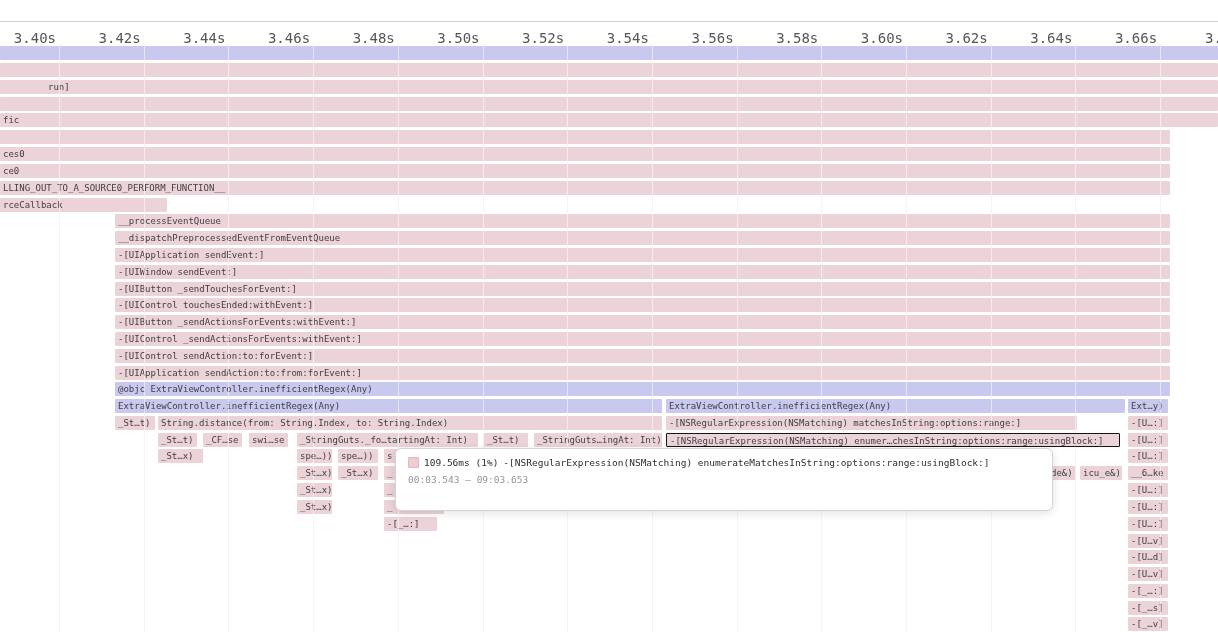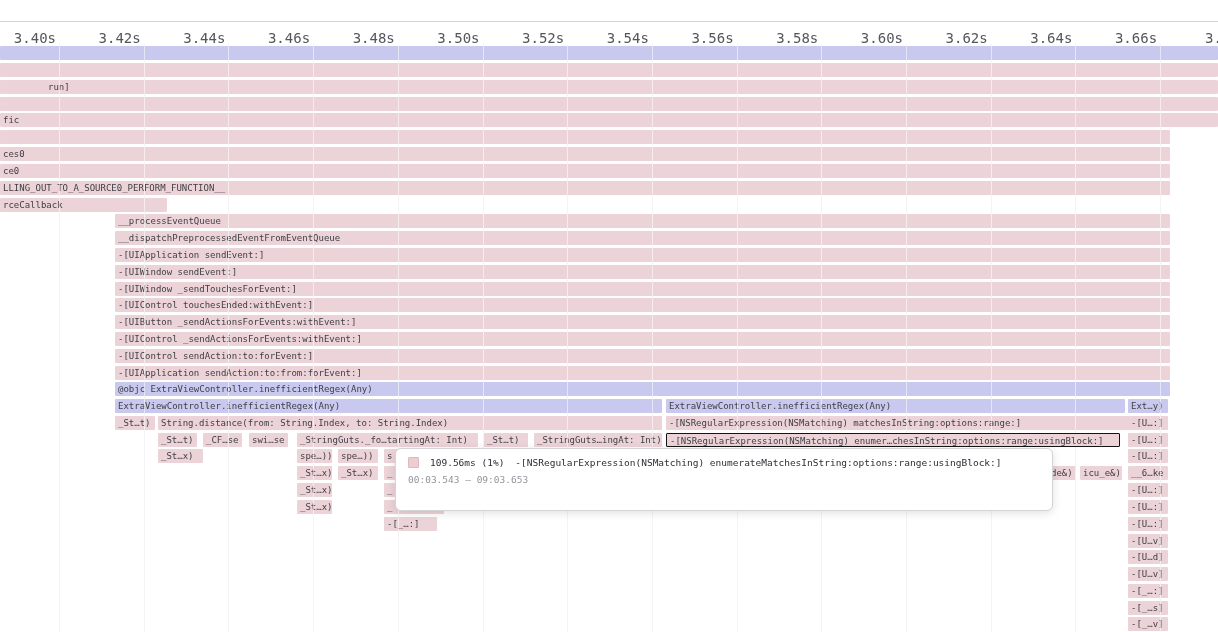--- a/index.html
+++ b/index.html
@@ -22,21 +22,21 @@
   }
   .bar.pink{background:#ecd3d7;}
   .bar.purple{background:#c9c8ee;}
   .bar.selected{border:1.5px solid #141416;z-index:3;}
   .tooltip{
     position:absolute;left:395px;top:448px;width:658px;height:63px;
     background:#ffffff;border:1px solid #d4d4d8;border-radius:6px;
     box-shadow:0 2px 10px rgba(0,0,0,0.12);z-index:50;box-sizing:border-box;
     padding:8px 12px;
   }
-  .tt-line1{display:flex;align-items:center;gap:11px;font-size:9.5px;color:#2e2e33;white-space:nowrap;overflow:hidden;}
+  .tt-line1{display:flex;align-items:center;gap:5px;font-size:9.5px;color:#2e2e33;white-space:nowrap;overflow:hidden;}
   .tt-swatch{width:9px;height:9px;background:#eeccd1;border:1px solid #e0b9be;border-radius:1px;flex:0 0 auto;}
   .tt-sub{font-size:9.5px;color:#94949c;margin-top:7px;white-space:nowrap;}
   .tt-time{font-size:9.5px;color:#94949c;margin-top:6px;white-space:nowrap;}
 </style>
 </head>
 <body>
 
 <div class="chart">
   <div class="header-sep"></div>
   <div>
@@ -80,33 +80,33 @@
       <div class="bar pink" style="left: 0px; top: 113px; width: 1218px;">fic</div>
       <div class="bar pink" style="left: 0px; top: 130px; width: 1170px;"></div>
       <div class="bar pink" style="left: 0px; top: 147px; width: 1170px;">ces0</div>
       <div class="bar pink" style="left: 0px; top: 164px; width: 1170px;">ce0</div>
       <div class="bar pink" style="left: 0px; top: 181px; width: 1170px;">LLING_OUT_TO_A_SOURCE0_PERFORM_FUNCTION__</div>
       <div class="bar pink" style="left: 0px; top: 198px; width: 167px;">rceCallback</div>
       <div class="bar pink" style="left: 115px; top: 214px; width: 1055px;">__processEventQueue</div>
       <div class="bar pink" style="left: 115px; top: 231px; width: 1055px;">__dispatchPreprocessedEventFromEventQueue</div>
       <div class="bar pink" style="left: 115px; top: 248px; width: 1055px;">-[UIApplication sendEvent:]</div>
       <div class="bar pink" style="left: 115px; top: 265px; width: 1055px;">-[UIWindow sendEvent:]</div>
-      <div class="bar pink" style="left: 115px; top: 282px; width: 1055px;">-[UIWindow _sendTouchesForEvent:]</div>
+      <div class="bar pink" style="left: 115px; top: 282px; width: 1055px;">-[UIButton _sendTouchesForEvent:]</div>
       <div class="bar pink" style="left: 115px; top: 298px; width: 1055px;">-[UIControl touchesEnded:withEvent:]</div>
       <div class="bar pink" style="left: 115px; top: 315px; width: 1055px;">-[UIButton _sendActionsForEvents:withEvent:]</div>
       <div class="bar pink" style="left: 115px; top: 332px; width: 1055px;">-[UIControl _sendActionsForEvents:withEvent:]</div>
       <div class="bar pink" style="left: 115px; top: 349px; width: 1055px;">-[UIControl sendAction:to:forEvent:]</div>
       <div class="bar pink" style="left: 115px; top: 366px; width: 1055px;">-[UIApplication sendAction:to:from:forEvent:]</div>
       <div class="bar purple" style="left: 115px; top: 382px; width: 1055px;">@objc ExtraViewController.inefficientRegex(Any)</div>
       <div class="bar purple" style="left: 115px; top: 399px; width: 547px;">ExtraViewController.inefficientRegex(Any)</div>
       <div class="bar purple" style="left: 666px; top: 399px; width: 459px;">ExtraViewController.inefficientRegex(Any)</div>
       <div class="bar purple" style="left: 1128px; top: 399px; width: 40px;">Ext…y)</div>
       <div class="bar pink" style="left: 115px; top: 416px; width: 40px;">_St…t)</div>
       <div class="bar pink" style="left: 158px; top: 416px; width: 504px;">String.distance(from: String.Index, to: String.Index)</div>
-      <div class="bar pink" style="left: 666px; top: 416px; width: 473px;">-[NSRegularExpression(NSMatching) matchesInString:options:range:]</div>
+      <div class="bar pink" style="left: 666px; top: 416px; width: 411px;">-[NSRegularExpression(NSMatching) matchesInString:options:range:]</div>
       <div class="bar pink" style="left: 1128px; top: 416px; width: 40px;">-[U…:]</div>
       <div class="bar pink" style="left: 158px; top: 433px; width: 39px;">_St…t)</div>
       <div class="bar pink" style="left: 203px; top: 433px; width: 39px;">_CF…se</div>
       <div class="bar pink" style="left: 249px; top: 433px; width: 39px;">swi…se</div>
       <div class="bar pink" style="left: 297px; top: 433px; width: 181px;">_StringGuts._fo…tartingAt: Int)</div>
       <div class="bar pink" style="left: 484px; top: 433px; width: 44px;">_St…t)</div>
       <div class="bar pink" style="left: 534px; top: 433px; width: 128px;">_StringGuts…ingAt: Int)</div>
       <div class="bar pink selected" style="left: 666px; top: 433px; width: 454px;">-[NSRegularExpression(NSMatching) enumer…chesInString:options:range:usingBlock:]</div>
       <div class="bar pink" style="left: 1128px; top: 433px; width: 40px;">-[U…:]</div>
       <div class="bar pink" style="left: 158px; top: 449px; width: 45px;">_St…x)</div>

